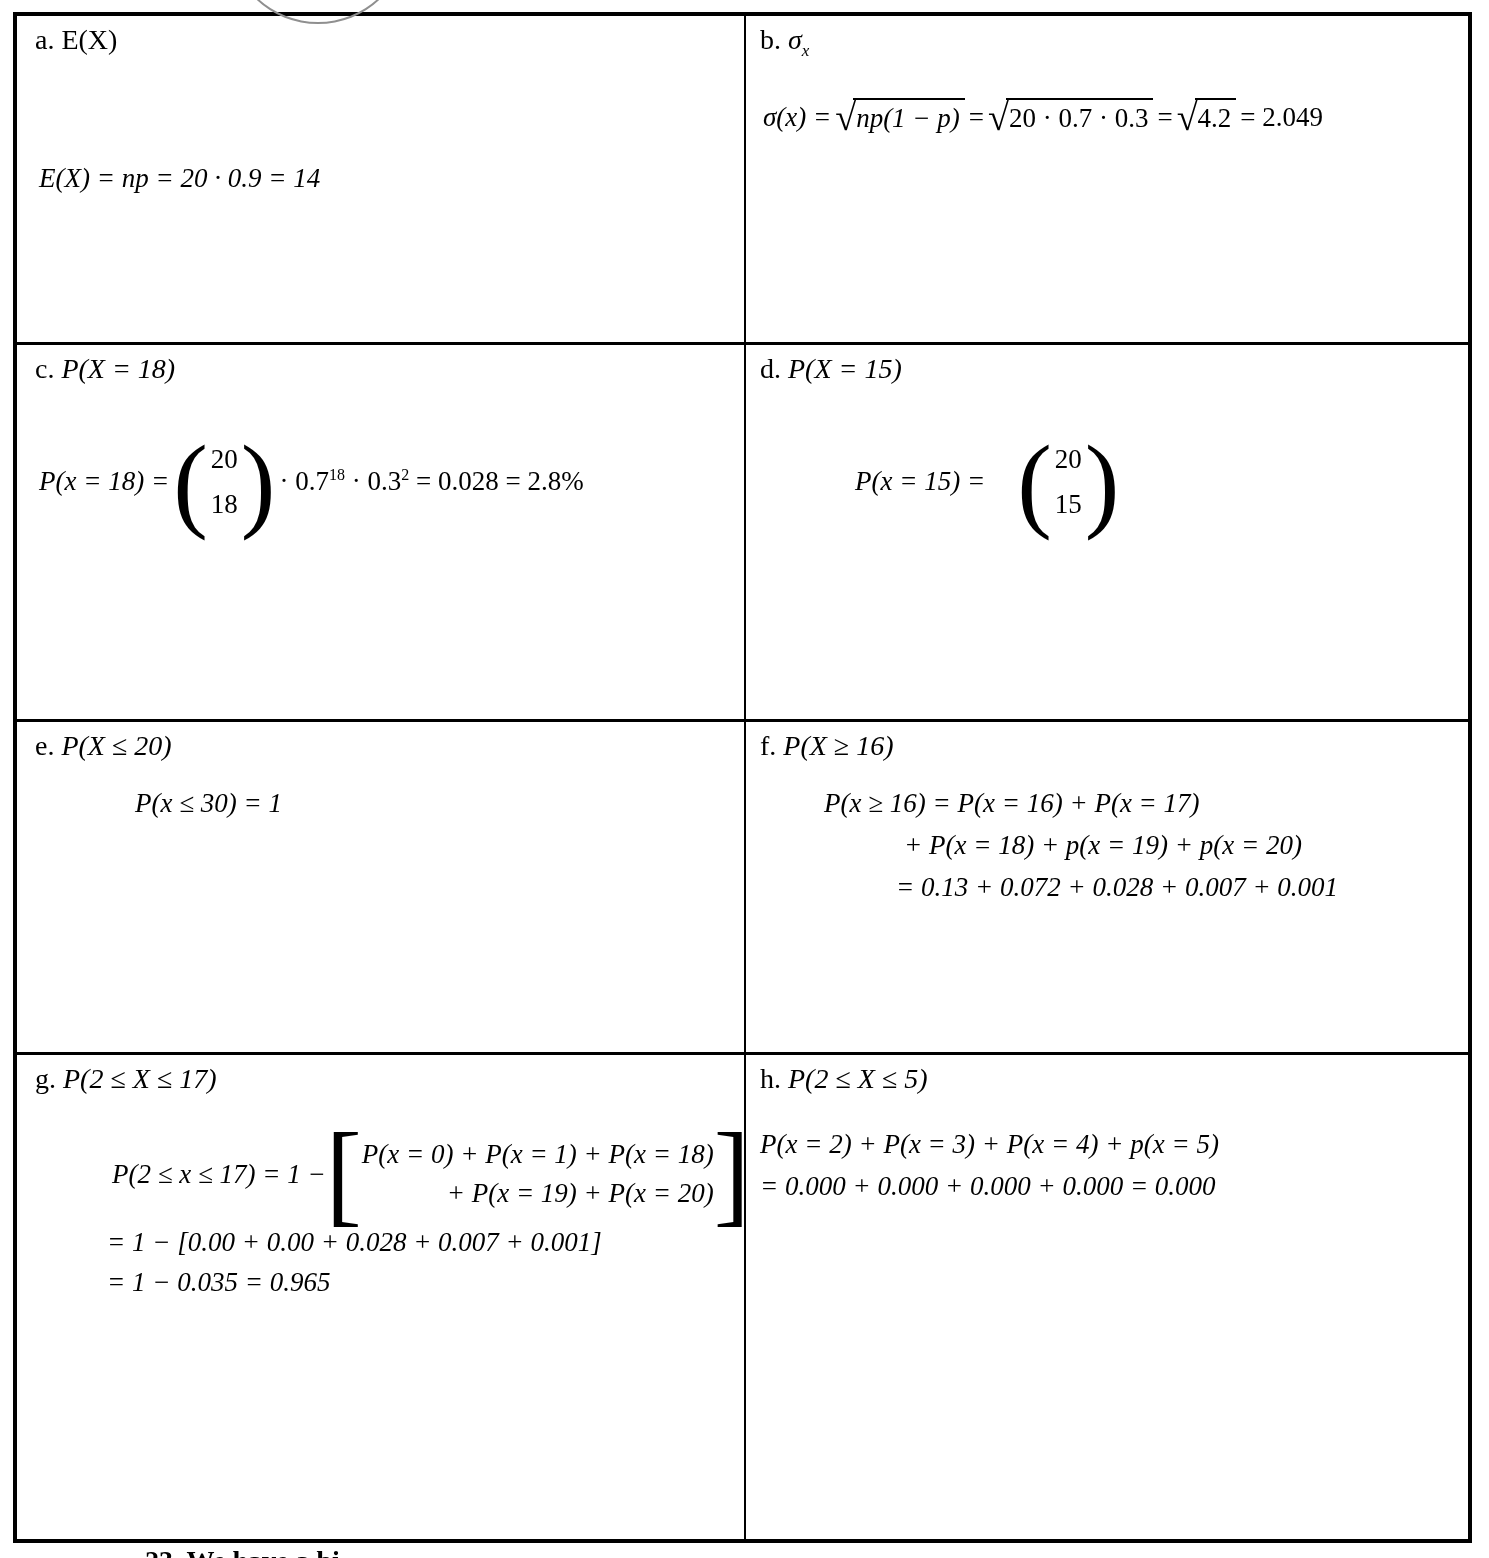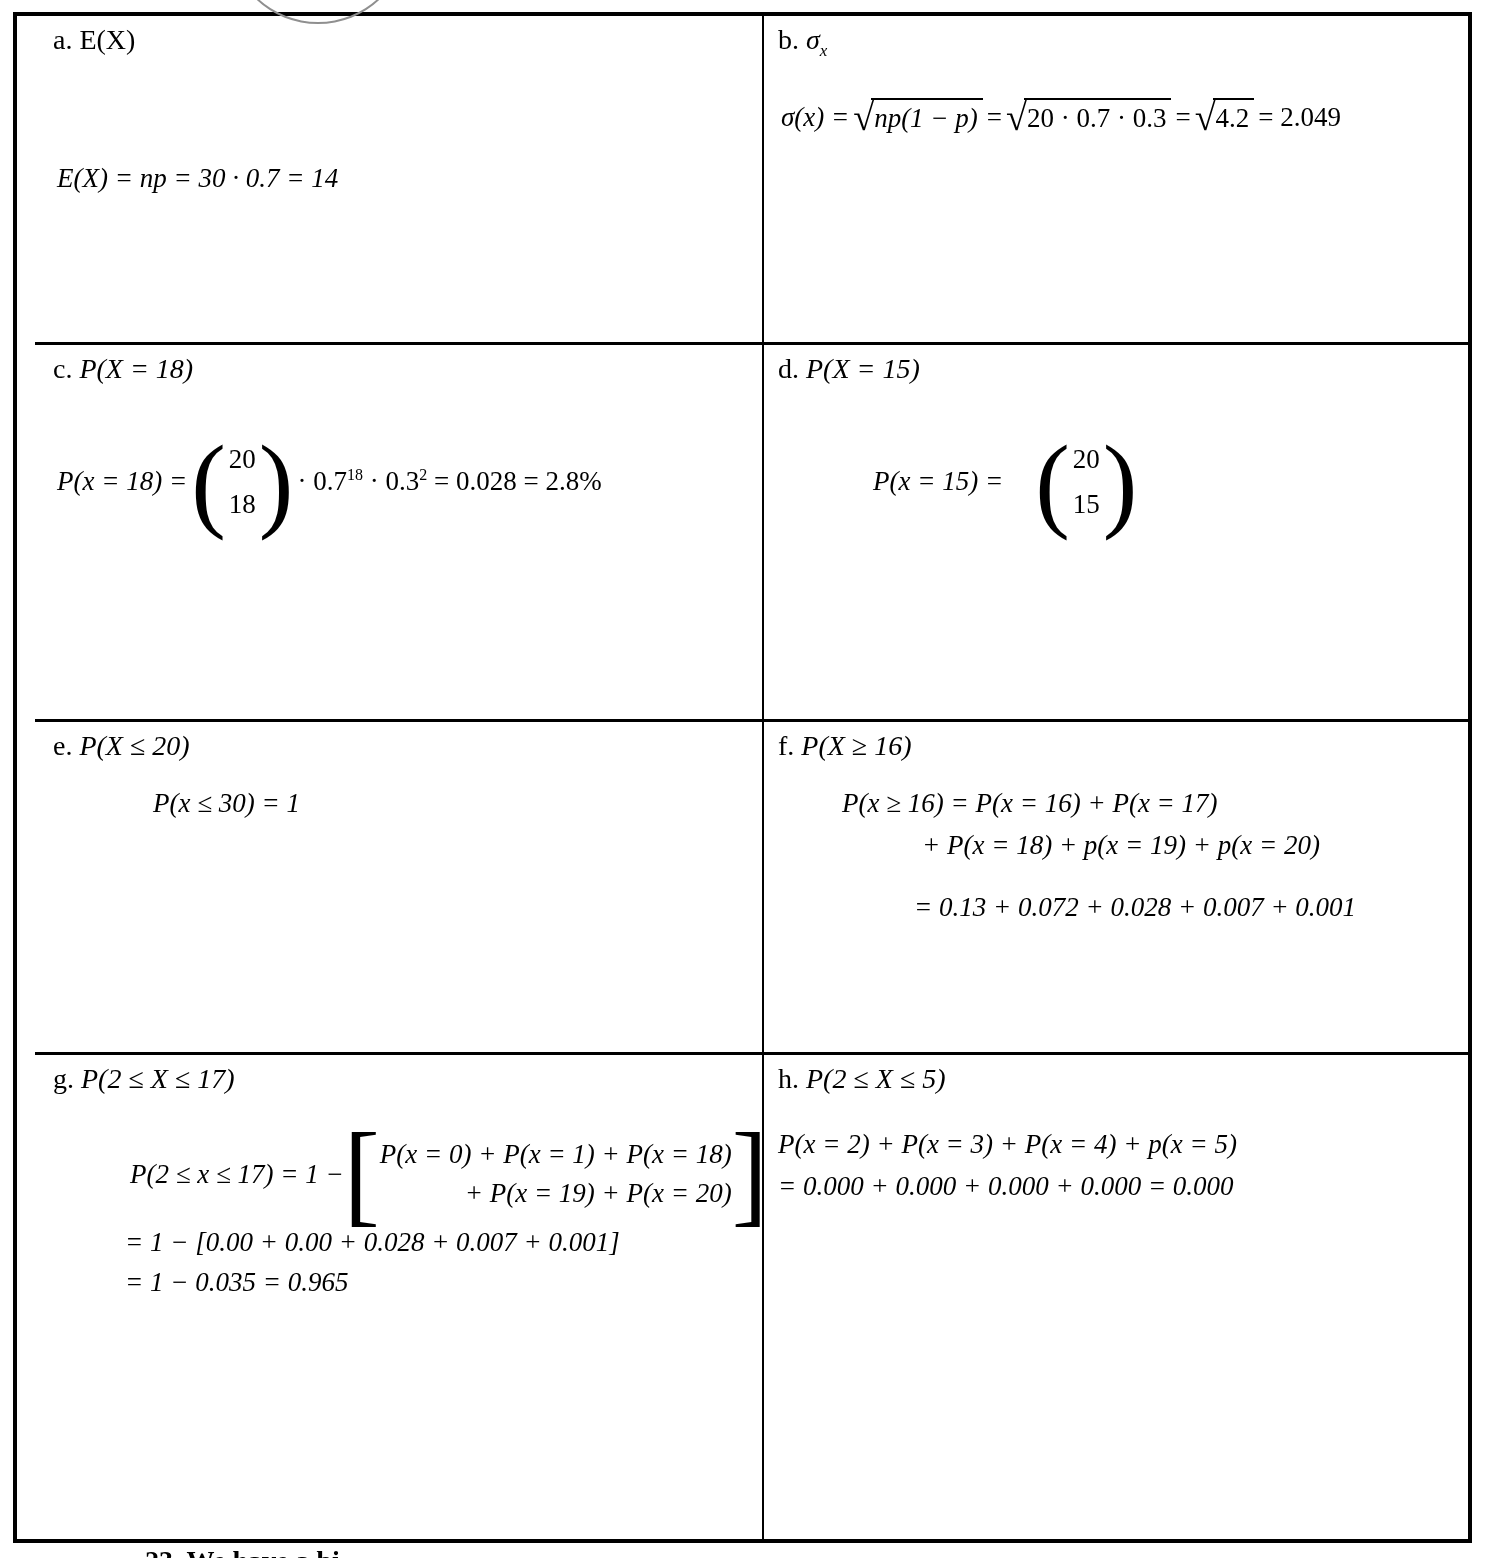--- a/index.html
+++ b/index.html
@@ -9,21 +9,21 @@
   }
   
   .circle{
     position:absolute;left:231px;top:-142px;width:170px;height:162px;
     border:2px solid #8f8f8f;border-radius:50%;background:transparent;z-index:6;
   }
   
   .tbl{
     position:absolute;left:13px;top:12px;width:1459px;height:1531px;
     border:4px solid #000;box-sizing:border-box;background:#fff;z-index:2;
-    display:grid;grid-template-columns:729px 1fr;grid-template-rows:329px 377px 333px 1fr;padding-left:18px;
+    display:grid;grid-template-columns:729px 1fr;grid-template-rows:329px 377px 333px 1fr;
   }
   .cell{position:relative;box-sizing:border-box;background:#fff;}
   .cl{border-right:2px solid #000;}
   .rb{border-bottom:3px solid #000;}
   .hdr{position:absolute;top:8px;left:18px;font-size:28px;white-space:nowrap;}
   .hdr .lab{font-style:normal;}
   .ttl-it{font-style:italic;}
   .ttl-up{font-style:normal;}
   sub.sb{font-size:17px;font-style:italic;}
   .eq{position:absolute;font-size:27px;white-space:nowrap;}
@@ -55,21 +55,21 @@
 
 <div class="circle"></div>
 
 <div class="tbl">
 
   <div class="cell cl rb">
     <div class="hdr">
       <span class="lab">a.</span>
       <span class="ttl-up">E(X)</span>
     </div>
-    <div class="eq it" style="left:22px;top:147px;">E(X) = np = 30 · 0.7 = 14</div>
+    <div class="eq it" style="left:22px;top:147px;">E(X) = np = 20 · 0.9 = 14</div>
   </div>
 
   <div class="cell rb">
     <div class="hdr" style="left:14px;">
       <span class="lab">b.</span>
       <span class="ttl-it"><span>σ</span><sub class="sb">x</sub></span>
     </div>
     <div class="eq eqrow" style="left:17px;top:82px;">
       <span class="it">σ(x) =</span>
       <span class="sqrt">
@@ -136,21 +136,21 @@
   </div>
 
   <div class="cell rb">
     <div class="hdr" style="left:14px;">
       <span class="lab">f.</span>
       <span class="ttl-it">P(X ≥ 16)</span>
     </div>
     <div class="eq it" style="left:78px;top:60px;">
       <div class="mline">P(x ≥ 16) = P(x = 16) + P(x = 17)</div>
       <div class="mline" style="margin-left:80px;">+ P(x = 18) + p(x = 19) + p(x = 20)</div>
-      <div class="mline" style="margin-left:72px;margin-top:20px;">= 0.13 + 0.072 + 0.028 + 0.007 + 0.001</div>
+      <div class="mline" style="margin-left:72px;">= 0.13 + 0.072 + 0.028 + 0.007 + 0.001</div>
     </div>
   </div>
 
   <div class="cell cl">
     <div class="hdr">
       <span class="lab">g.</span>
       <span class="ttl-it">P(2 ≤ X ≤ 17)</span>
     </div>
     <div class="eq eqrow it" style="left:95px;top:68px;">
       <span>P(2 ≤ x ≤ 17) = 1 −</span>

